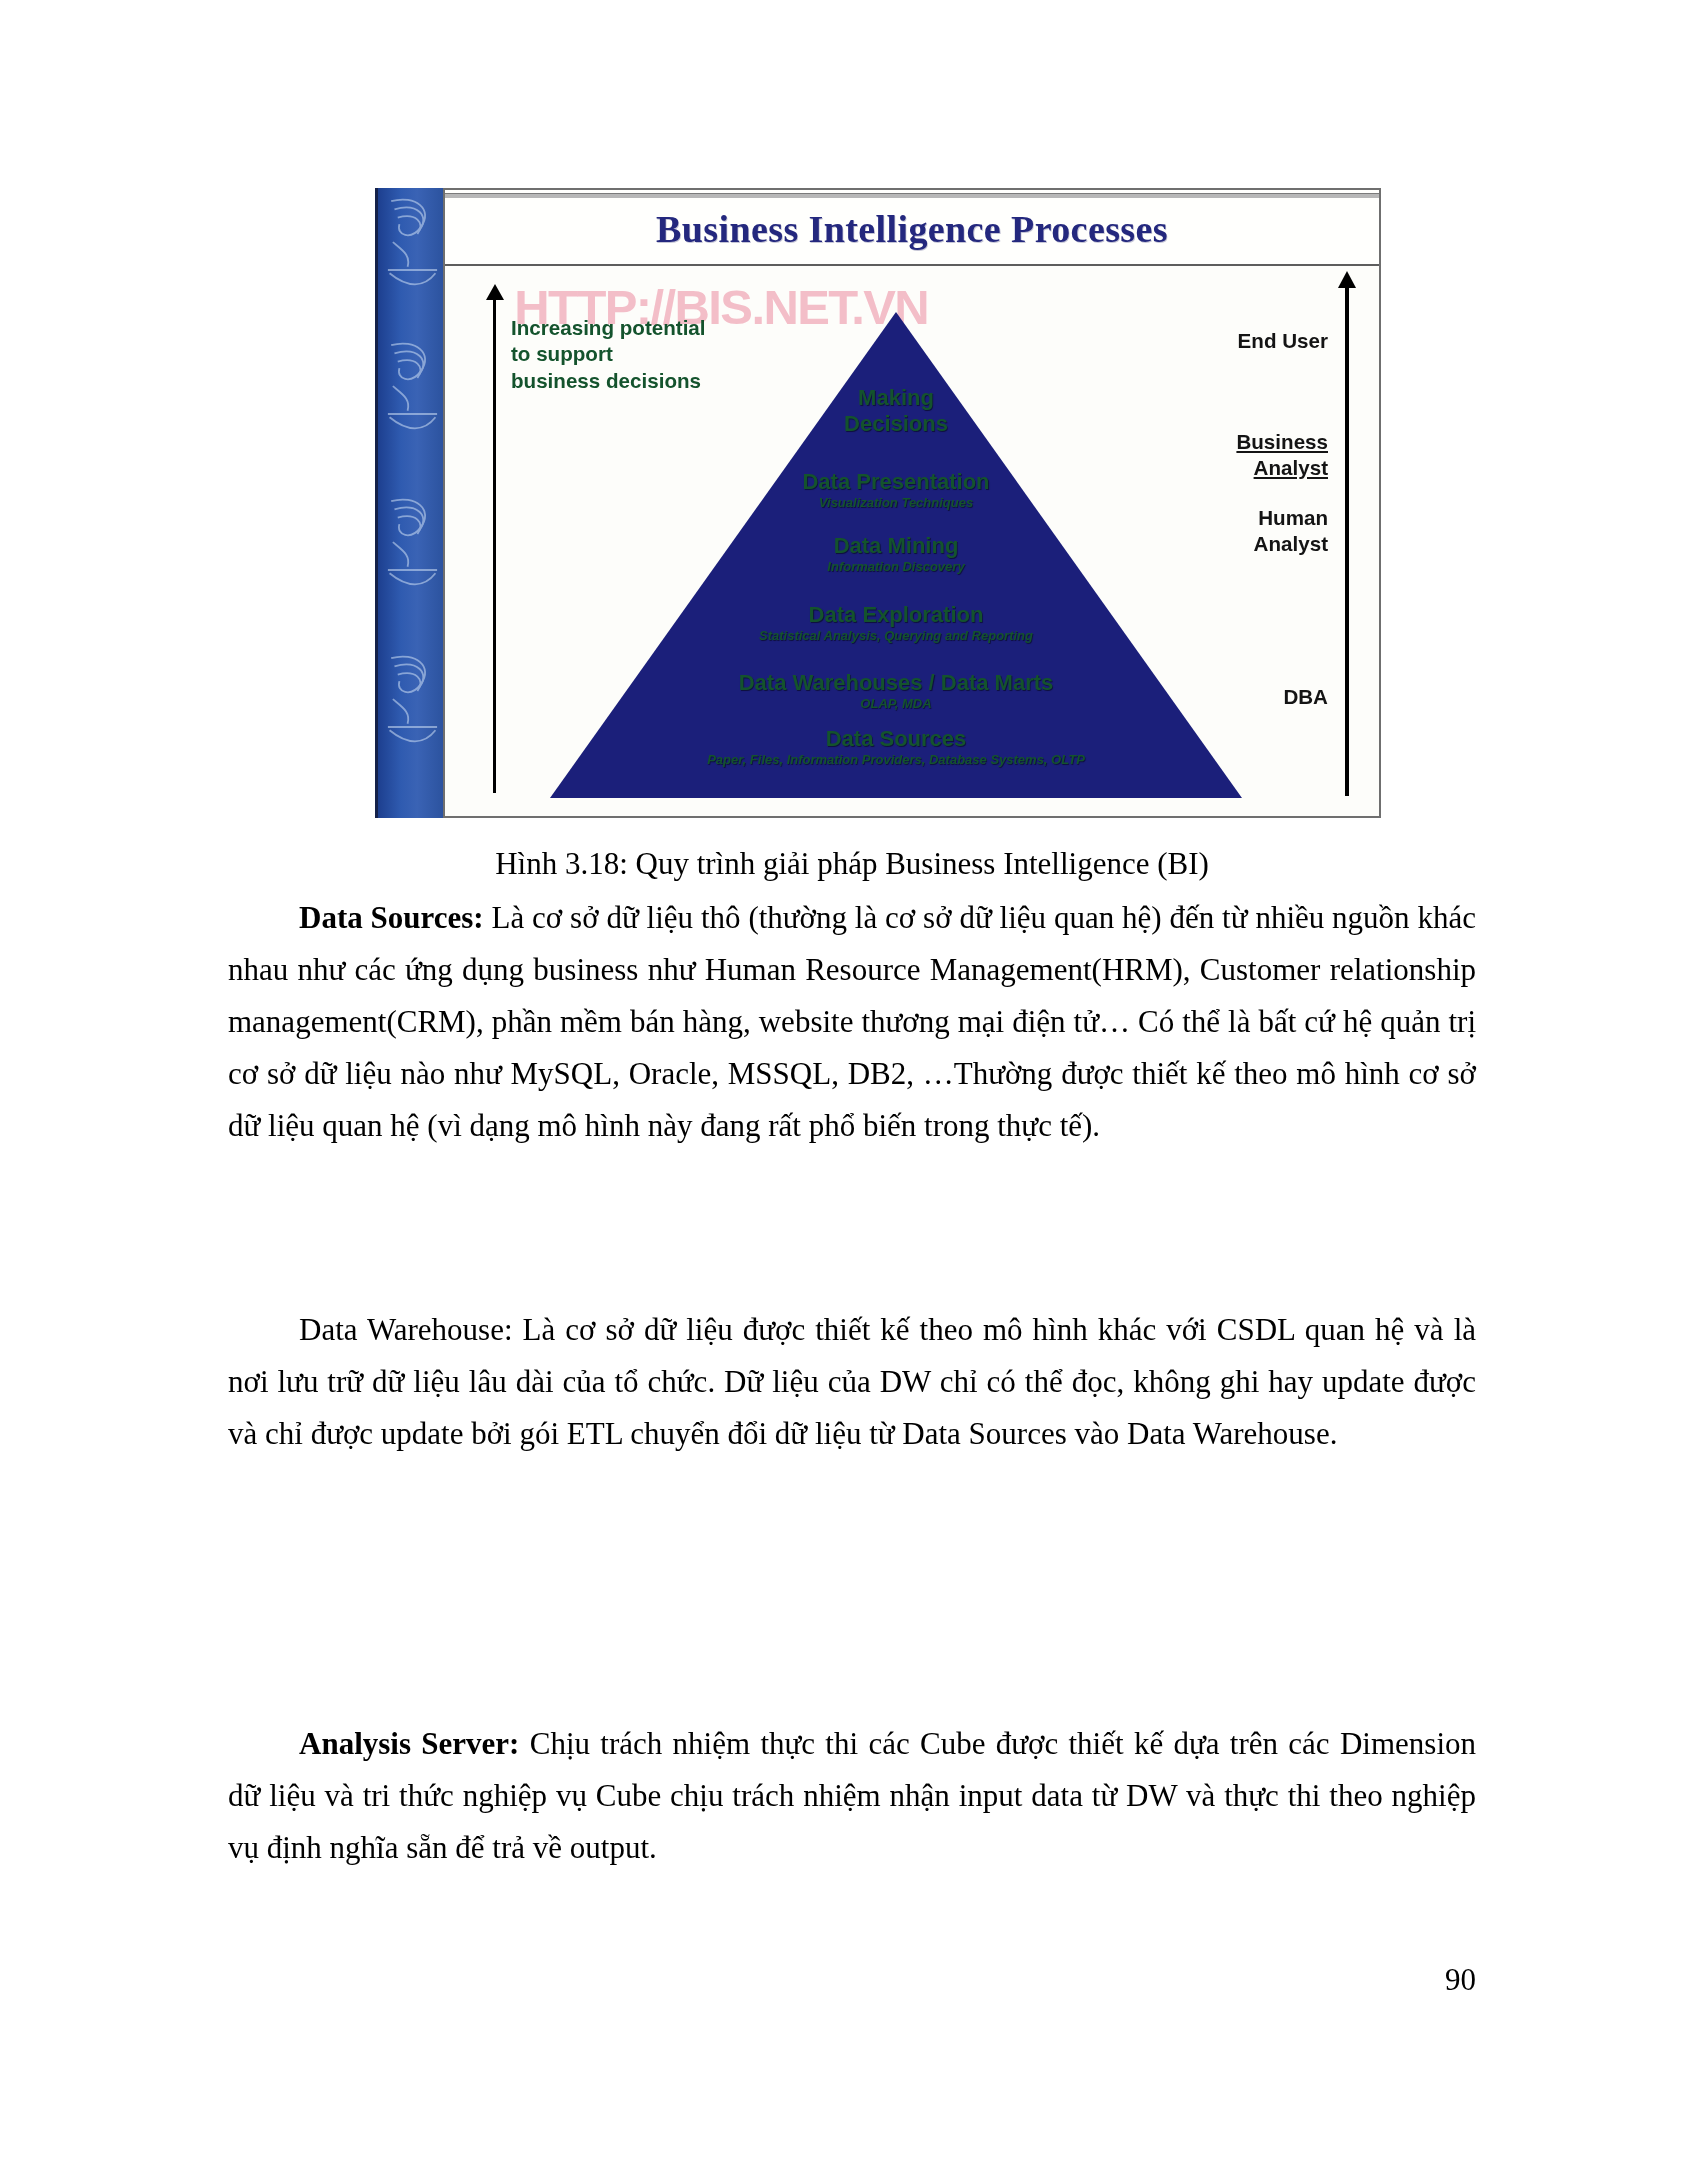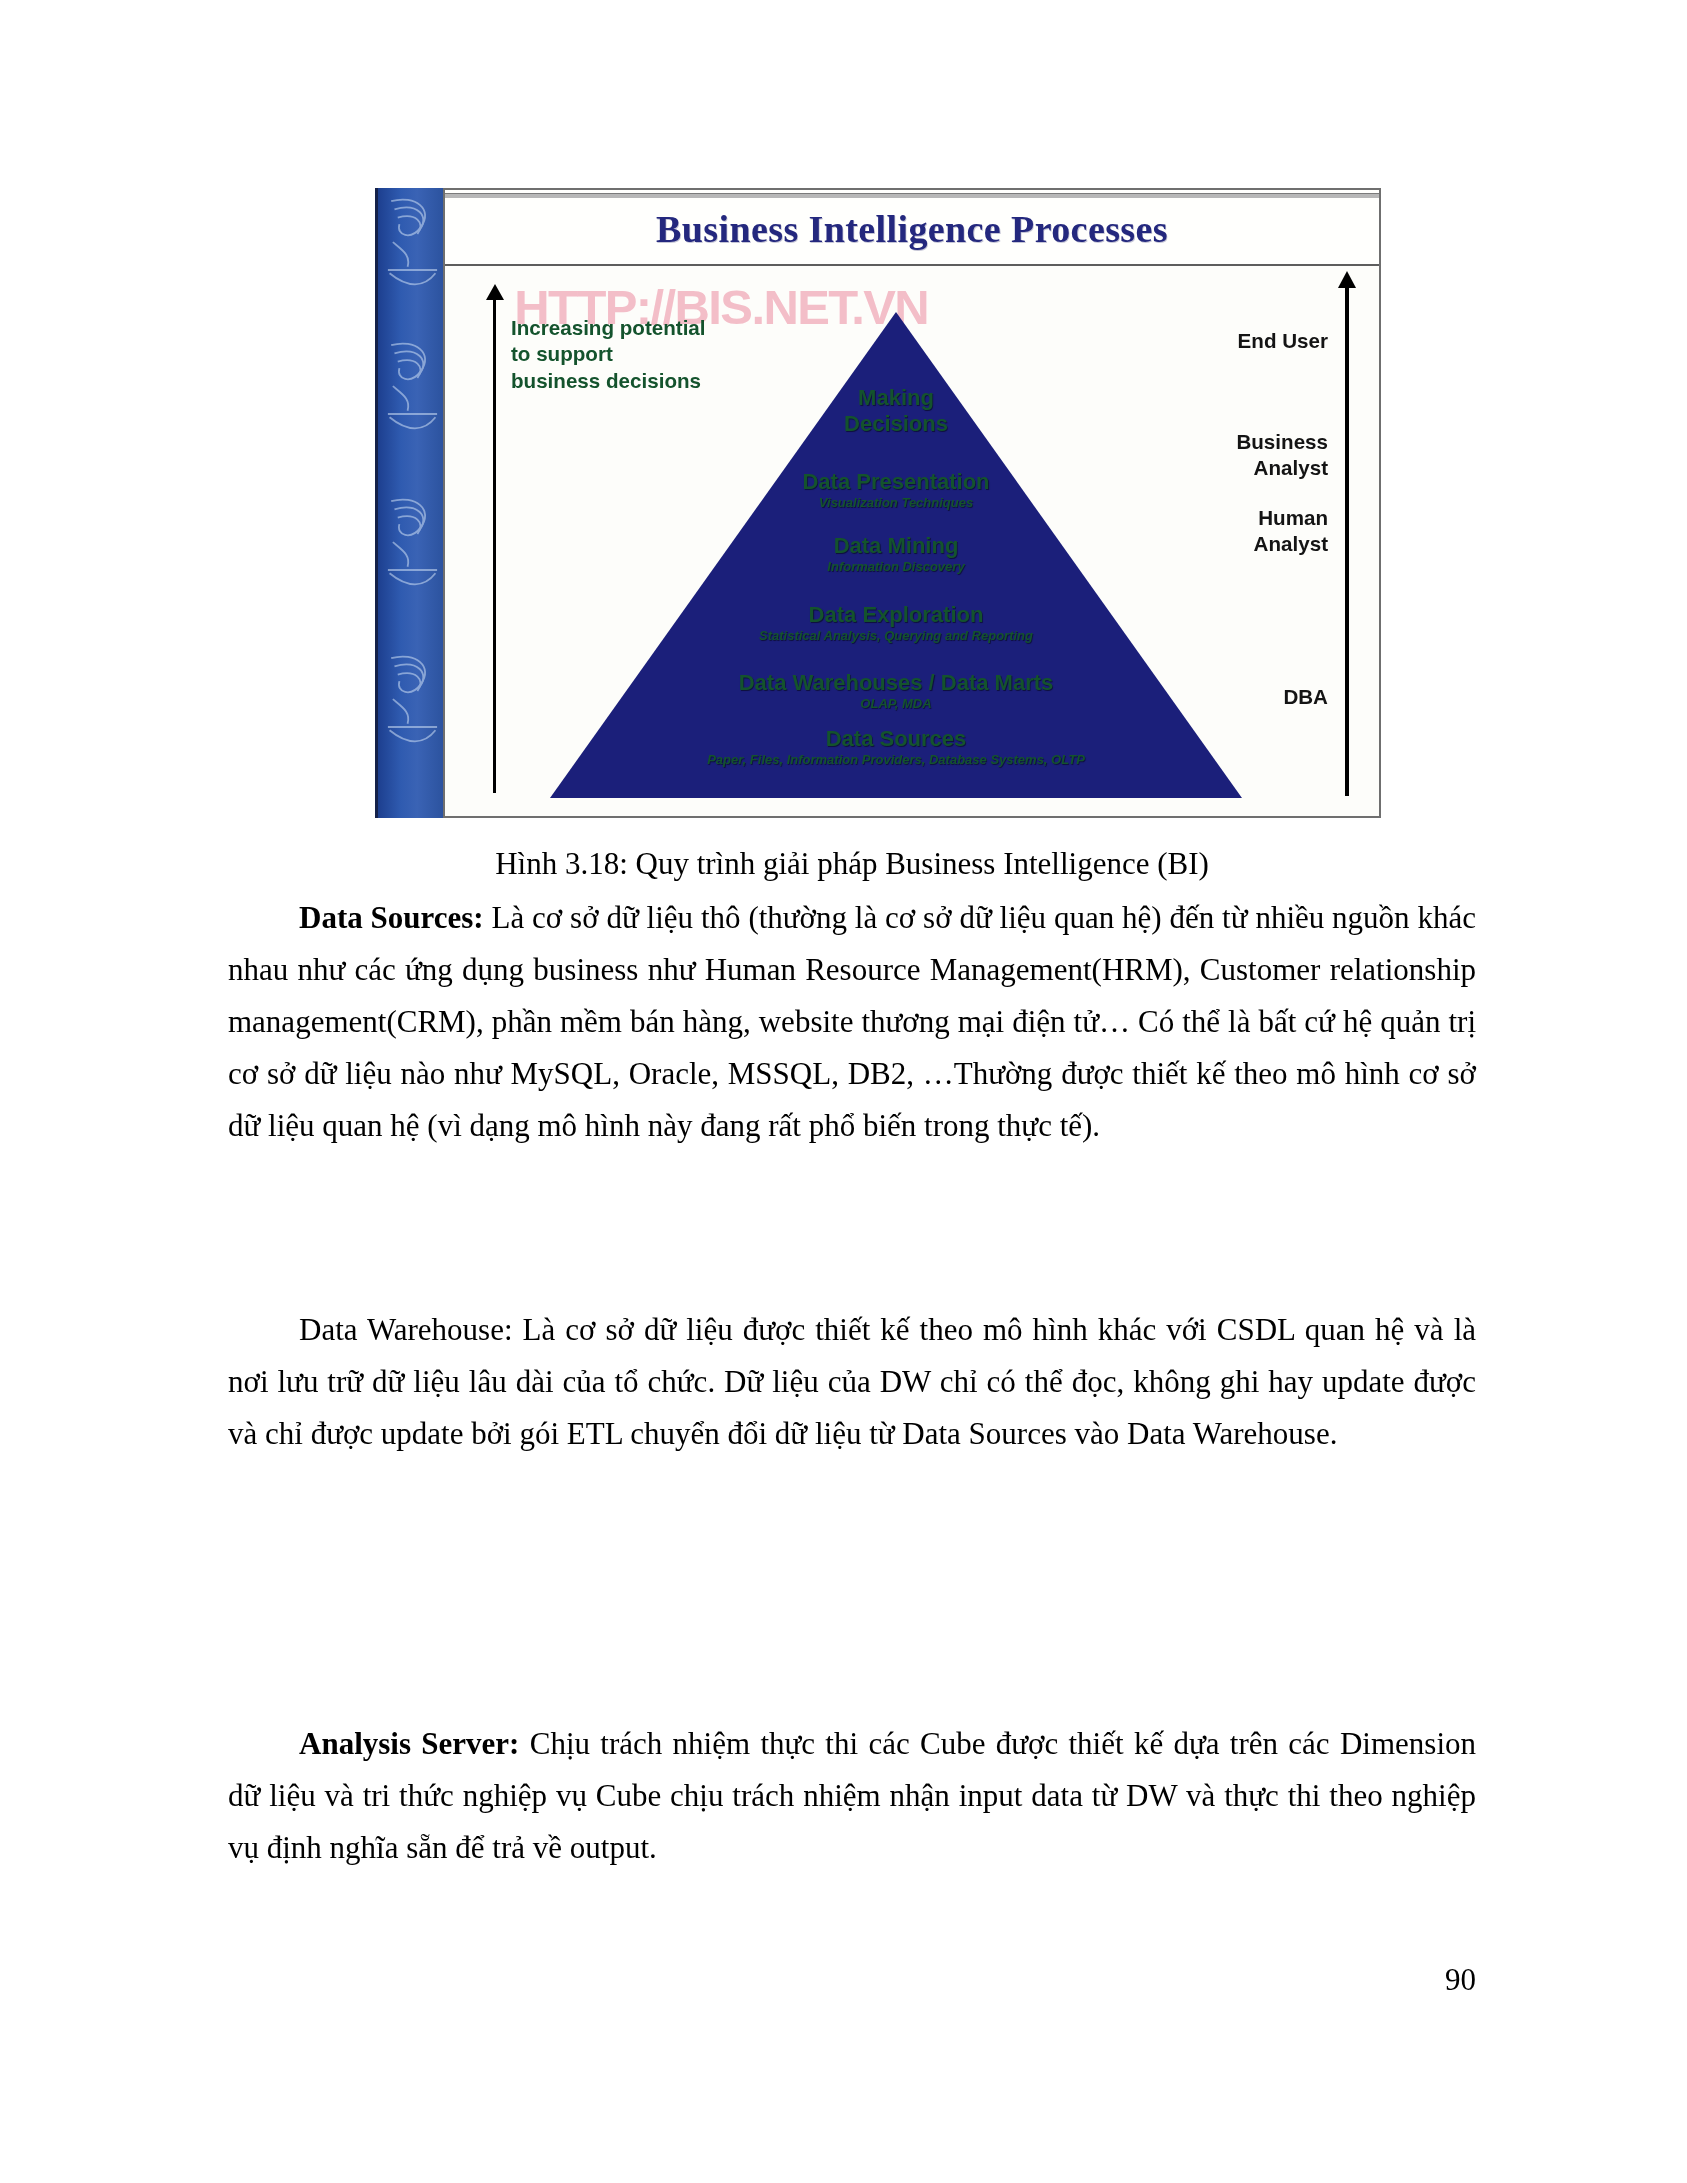--- a/index.html
+++ b/index.html
@@ -346,21 +346,21 @@
           <div class="l-sub">OLAP, MDA</div>
         </div>
 
         <div class="layer" style="top:414px;">
           <div class="l-main">Data Sources</div>
           <div class="l-sub">Paper, Files, Information Providers, Database Systems, OLTP</div>
         </div>
       </div>
 
       <div class="role-label" style="top:138px;">End User</div>
-      <div class="role-label" style="top:239px;">Business
+      <div class="role-label" style="top:239px;text-decoration:underline;">Business
 Analyst</div>
       <div class="role-label" style="top:315px;">Human
 Analyst</div>
       <div class="role-label" style="top:494px;">DBA</div>
       <div class="right-arrow"></div>
 
     </div>
   </div>
 
   <div class="fig-caption">Hình 3.18: Quy trình giải pháp Business Intelligence (BI)</div>

